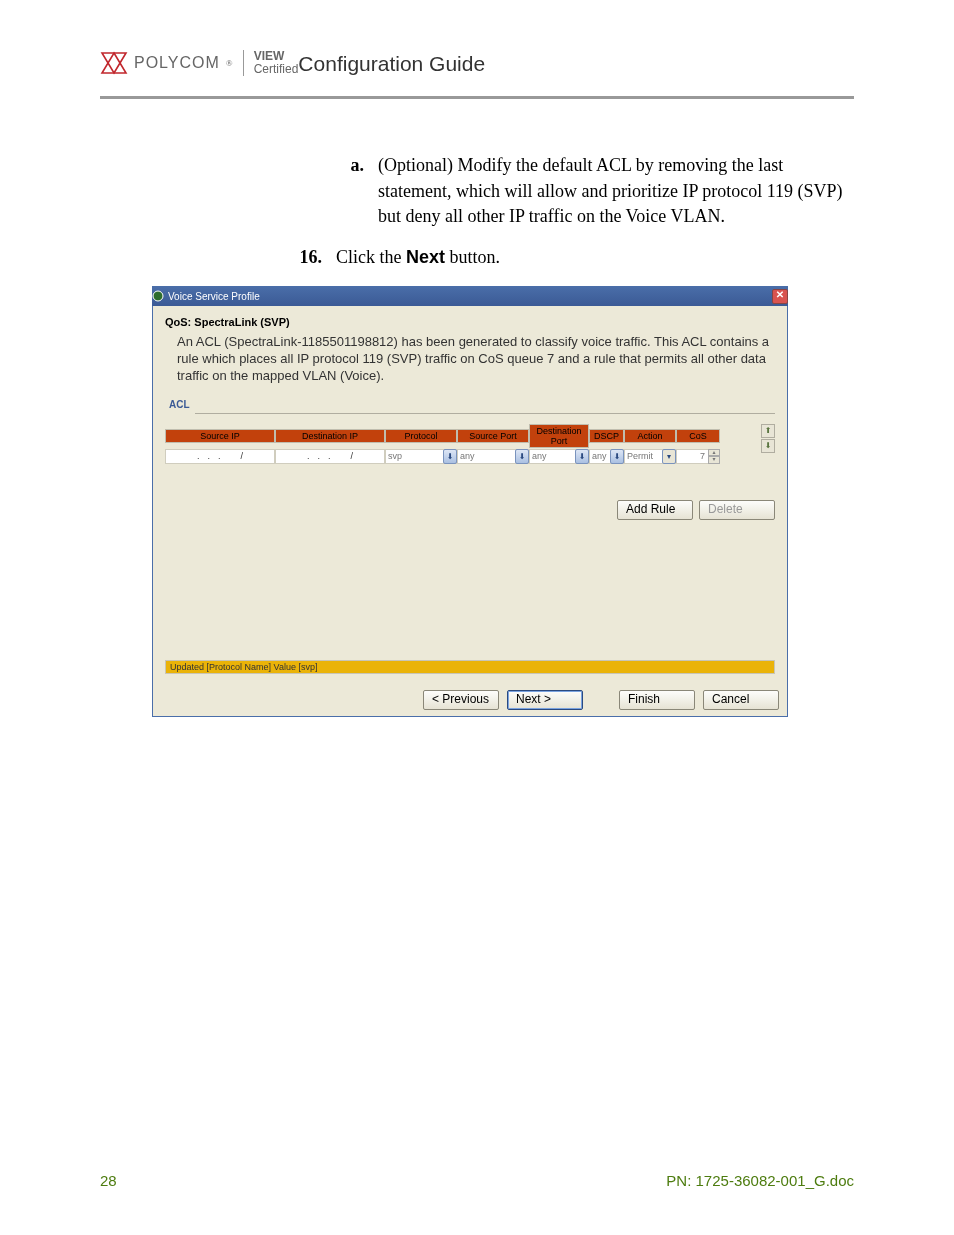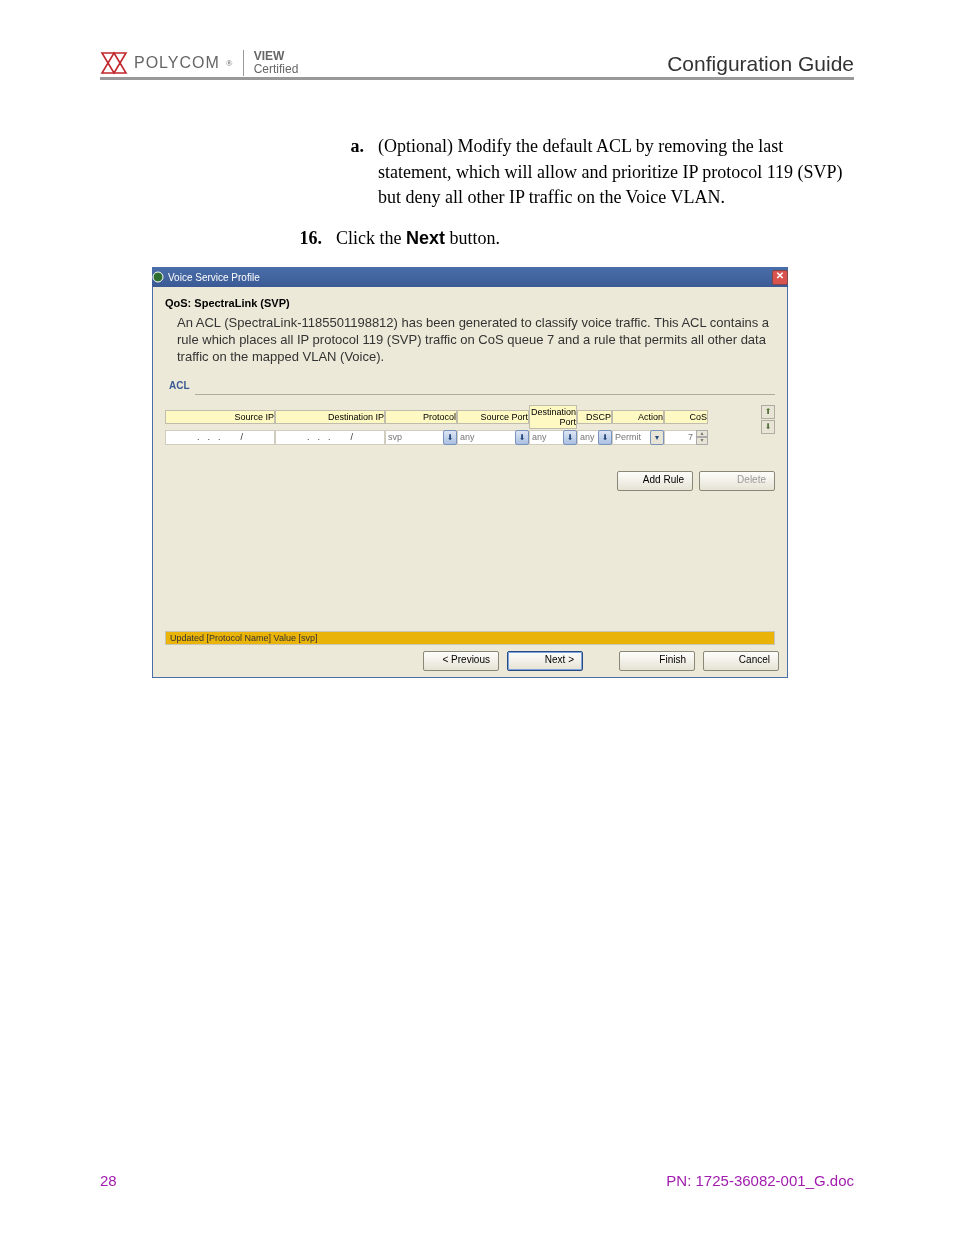--- a/index.html
+++ b/index.html
@@ -13,24 +13,24 @@
     color: #000;
   }
   .page {
     padding: 50px 100px 40px 100px;
     box-sizing: border-box;
     height: 100%;
     position: relative;
   }
   .header {
     display: flex;
-    justify-content: space-between;
+    justify-content: flex-start;
     align-items: flex-end;
     border-bottom: 3px solid #999;
-    padding-bottom: 1px;
+    padding-bottom: 20px;
   }
   .header-left {
     display: flex;
     align-items: center;
     gap: 6px;
   }
   .logo-icon {
     width: 28px;
     height: 24px;
   }
@@ -157,32 +157,32 @@
     margin-left: 30px;
   }
   .acl-table-wrap {
     padding-top: 10px;
   }
   .acl-header-row, .acl-data-row {
     display: flex;
     align-items: center;
   }
   .acl-header-row .col {
-    background: #fef9c3;
+    background: #c2410c;
     border: 1px solid #c0bdae;
     font-size: 9px;
-    text-align: right;
+    text-align: center;
     padding: 1px 0;
     box-sizing: border-box;
   }
   .col-srcip   { width: 110px; }
   .col-dstip   { width: 110px; }
   .col-proto   { width: 72px; }
   .col-srcport { width: 72px; }
-  .col-dstport { width: 48px; }
+  .col-dstport { width: 60px; }
   .col-dscp    { width: 35px; }
   .col-action  { width: 52px; }
   .col-cos     { width: 44px; }
 
   .acl-data-row { margin-top: 1px; gap: 0; }
   .ip-field {
     display: flex;
     align-items: center;
     justify-content: center;
     gap: 8px;
@@ -263,25 +263,26 @@
     justify-content: flex-end;
     gap: 6px;
     margin-top: 26px;
   }
   .win-btn {
     min-width: 58px;
     height: 18px;
     border: 1px solid #8a8778;
     border-radius: 2px;
     background: linear-gradient(#fdfdfb, #e6e3d4);
-    font-size: 10px;
-    text-align: right;
+    font-size: 12px;
+    text-align: left;
     line-height: 16px;
     padding: 0 8px;
     color: #000;
+    margin-top: 10px;
   }
   .win-btn.disabled { color: #999; }
 
   .status-line {
     margin-top: 140px;
     border: 1px solid #c8c5b6;
     background: #eab308;
     font-size: 9px;
     padding: 1px 4px;
     color: #333;
@@ -302,21 +303,21 @@
 
   .footer {
     position: absolute;
     bottom: 46px;
     left: 100px;
     right: 100px;
     display: flex;
     justify-content: space-between;
     font-family: Arial, sans-serif;
     font-size: 15px;
-    color: #a21caf;
+    color: #4d7c0f;
   }
 </style>
 </head>
 <body>
 
 <div class="page">
   <div class="header">
     <div class="header-left">
       <svg class="logo-icon" viewBox="0 0 28 24">
         <polygon points="14,2 26,22 2,22" fill="none" stroke="#c1272d" stroke-width="1.6"></polygon>

